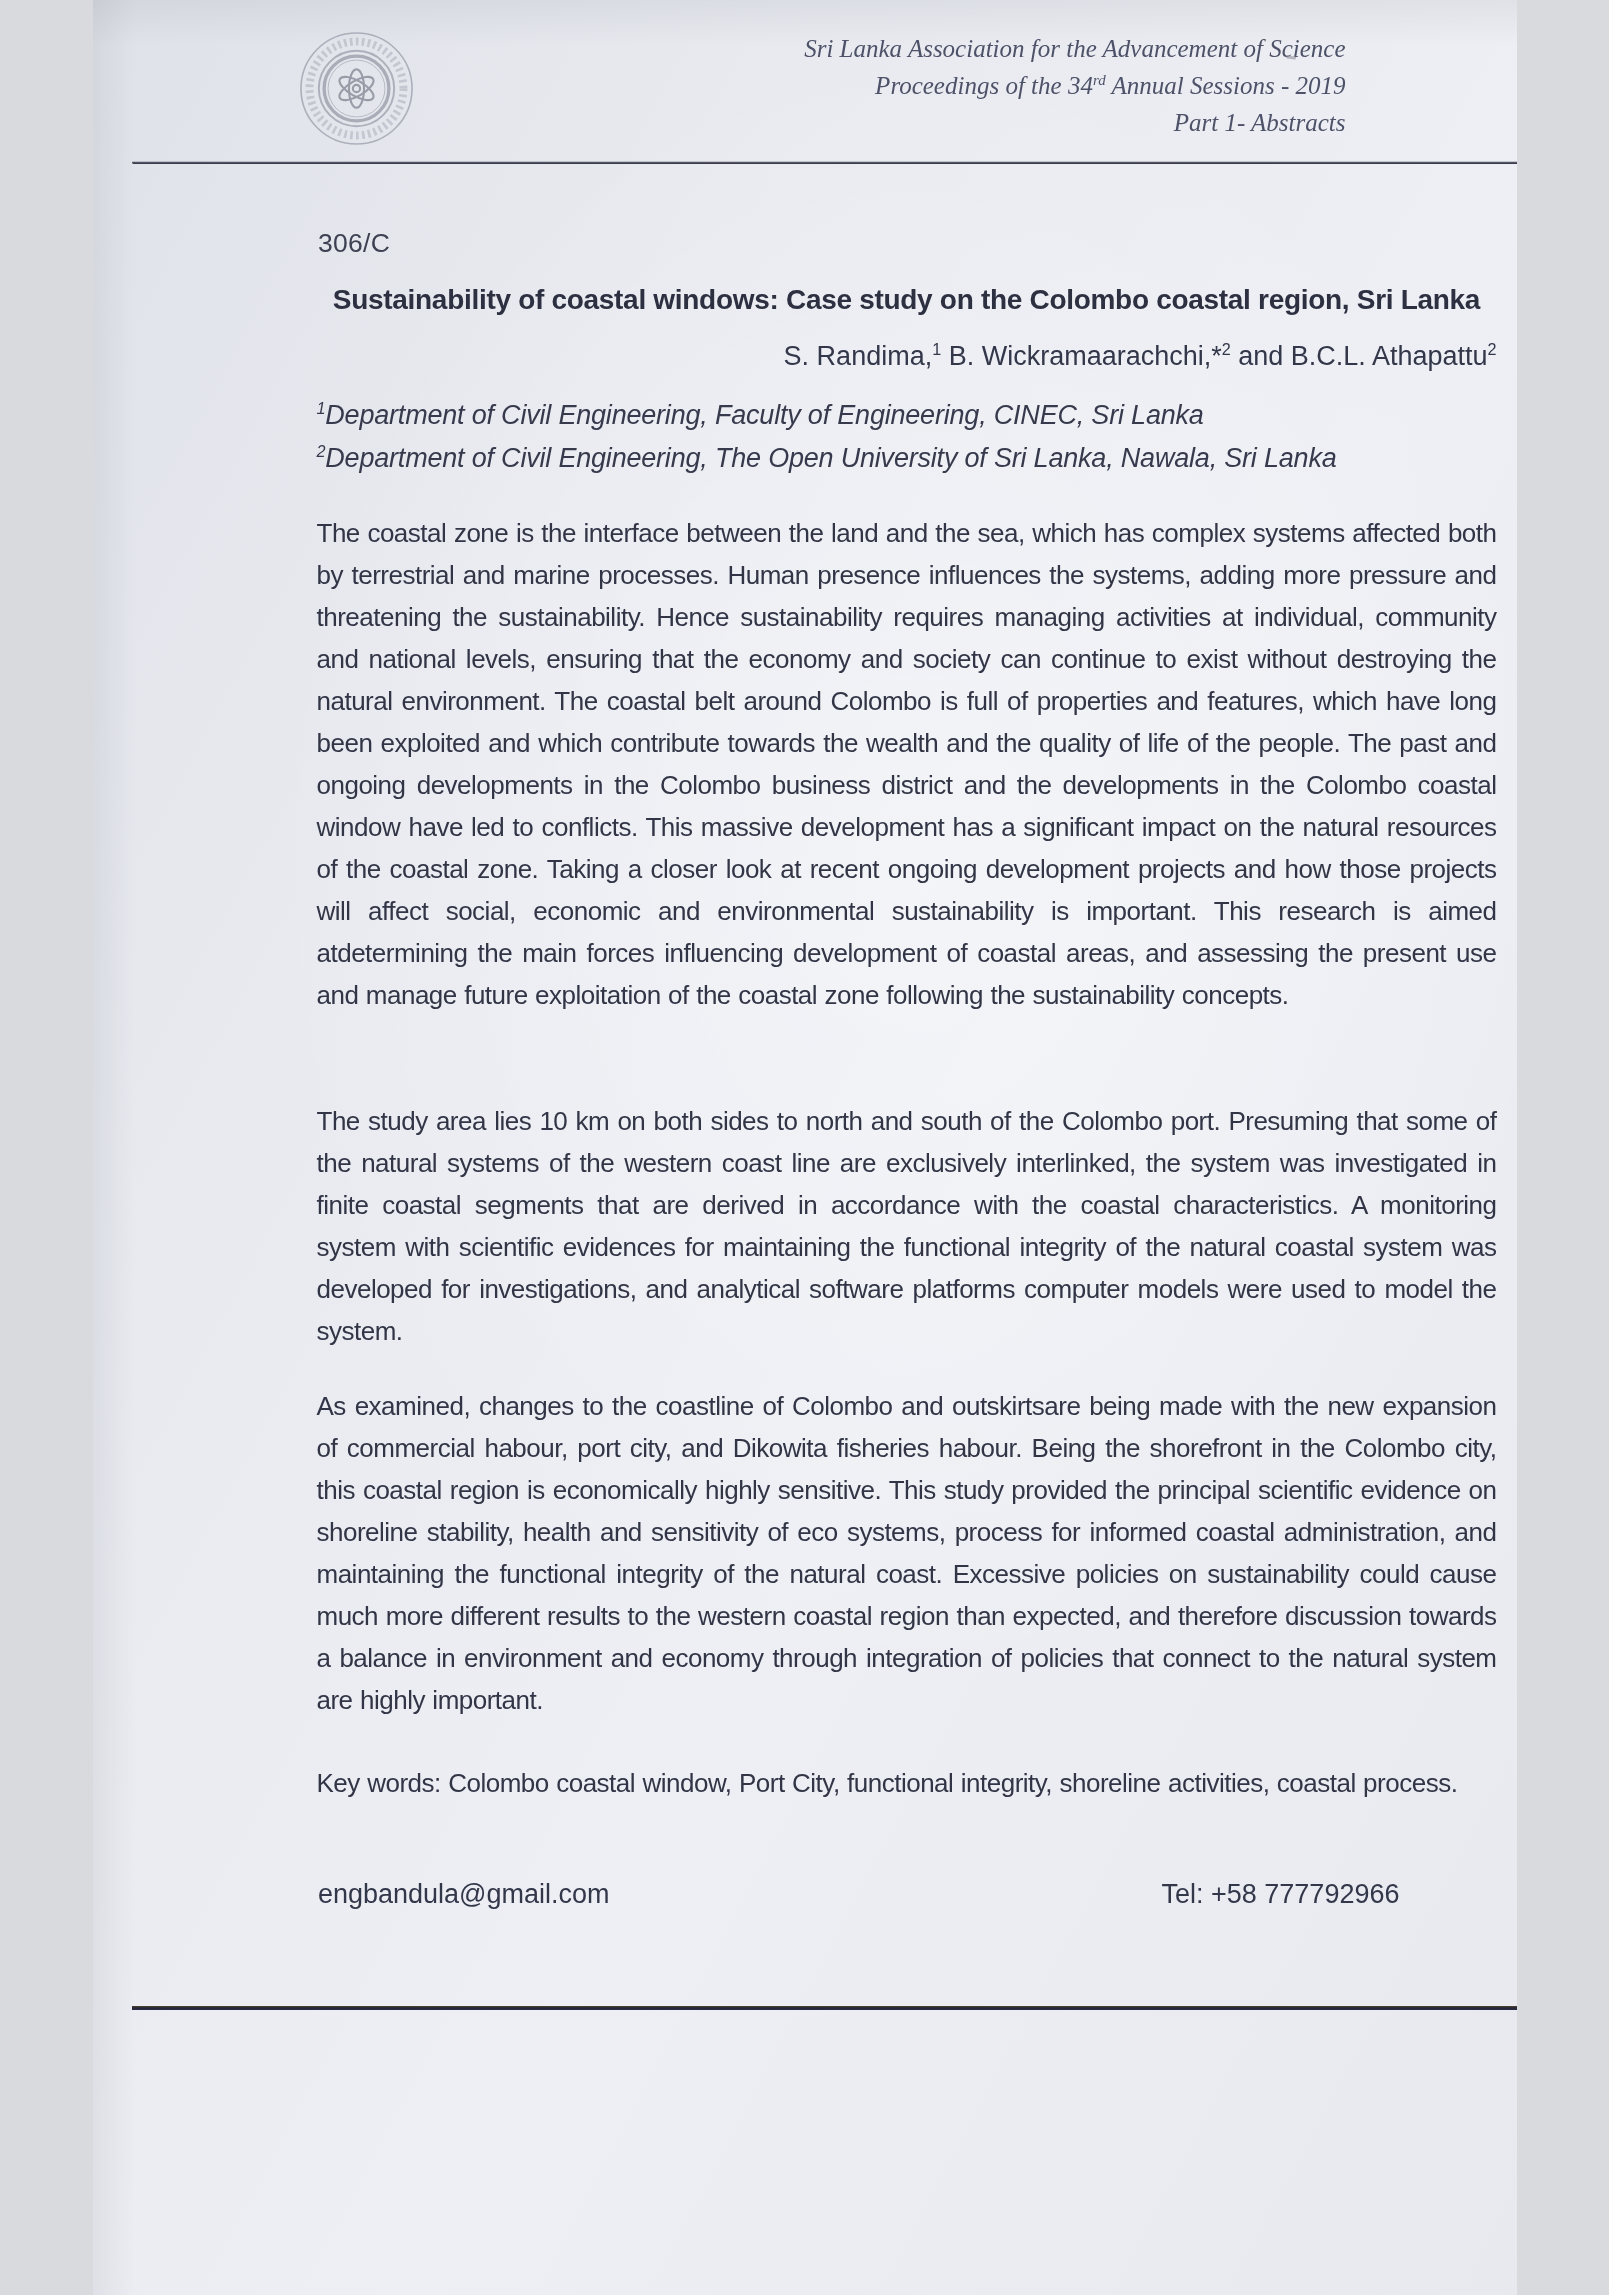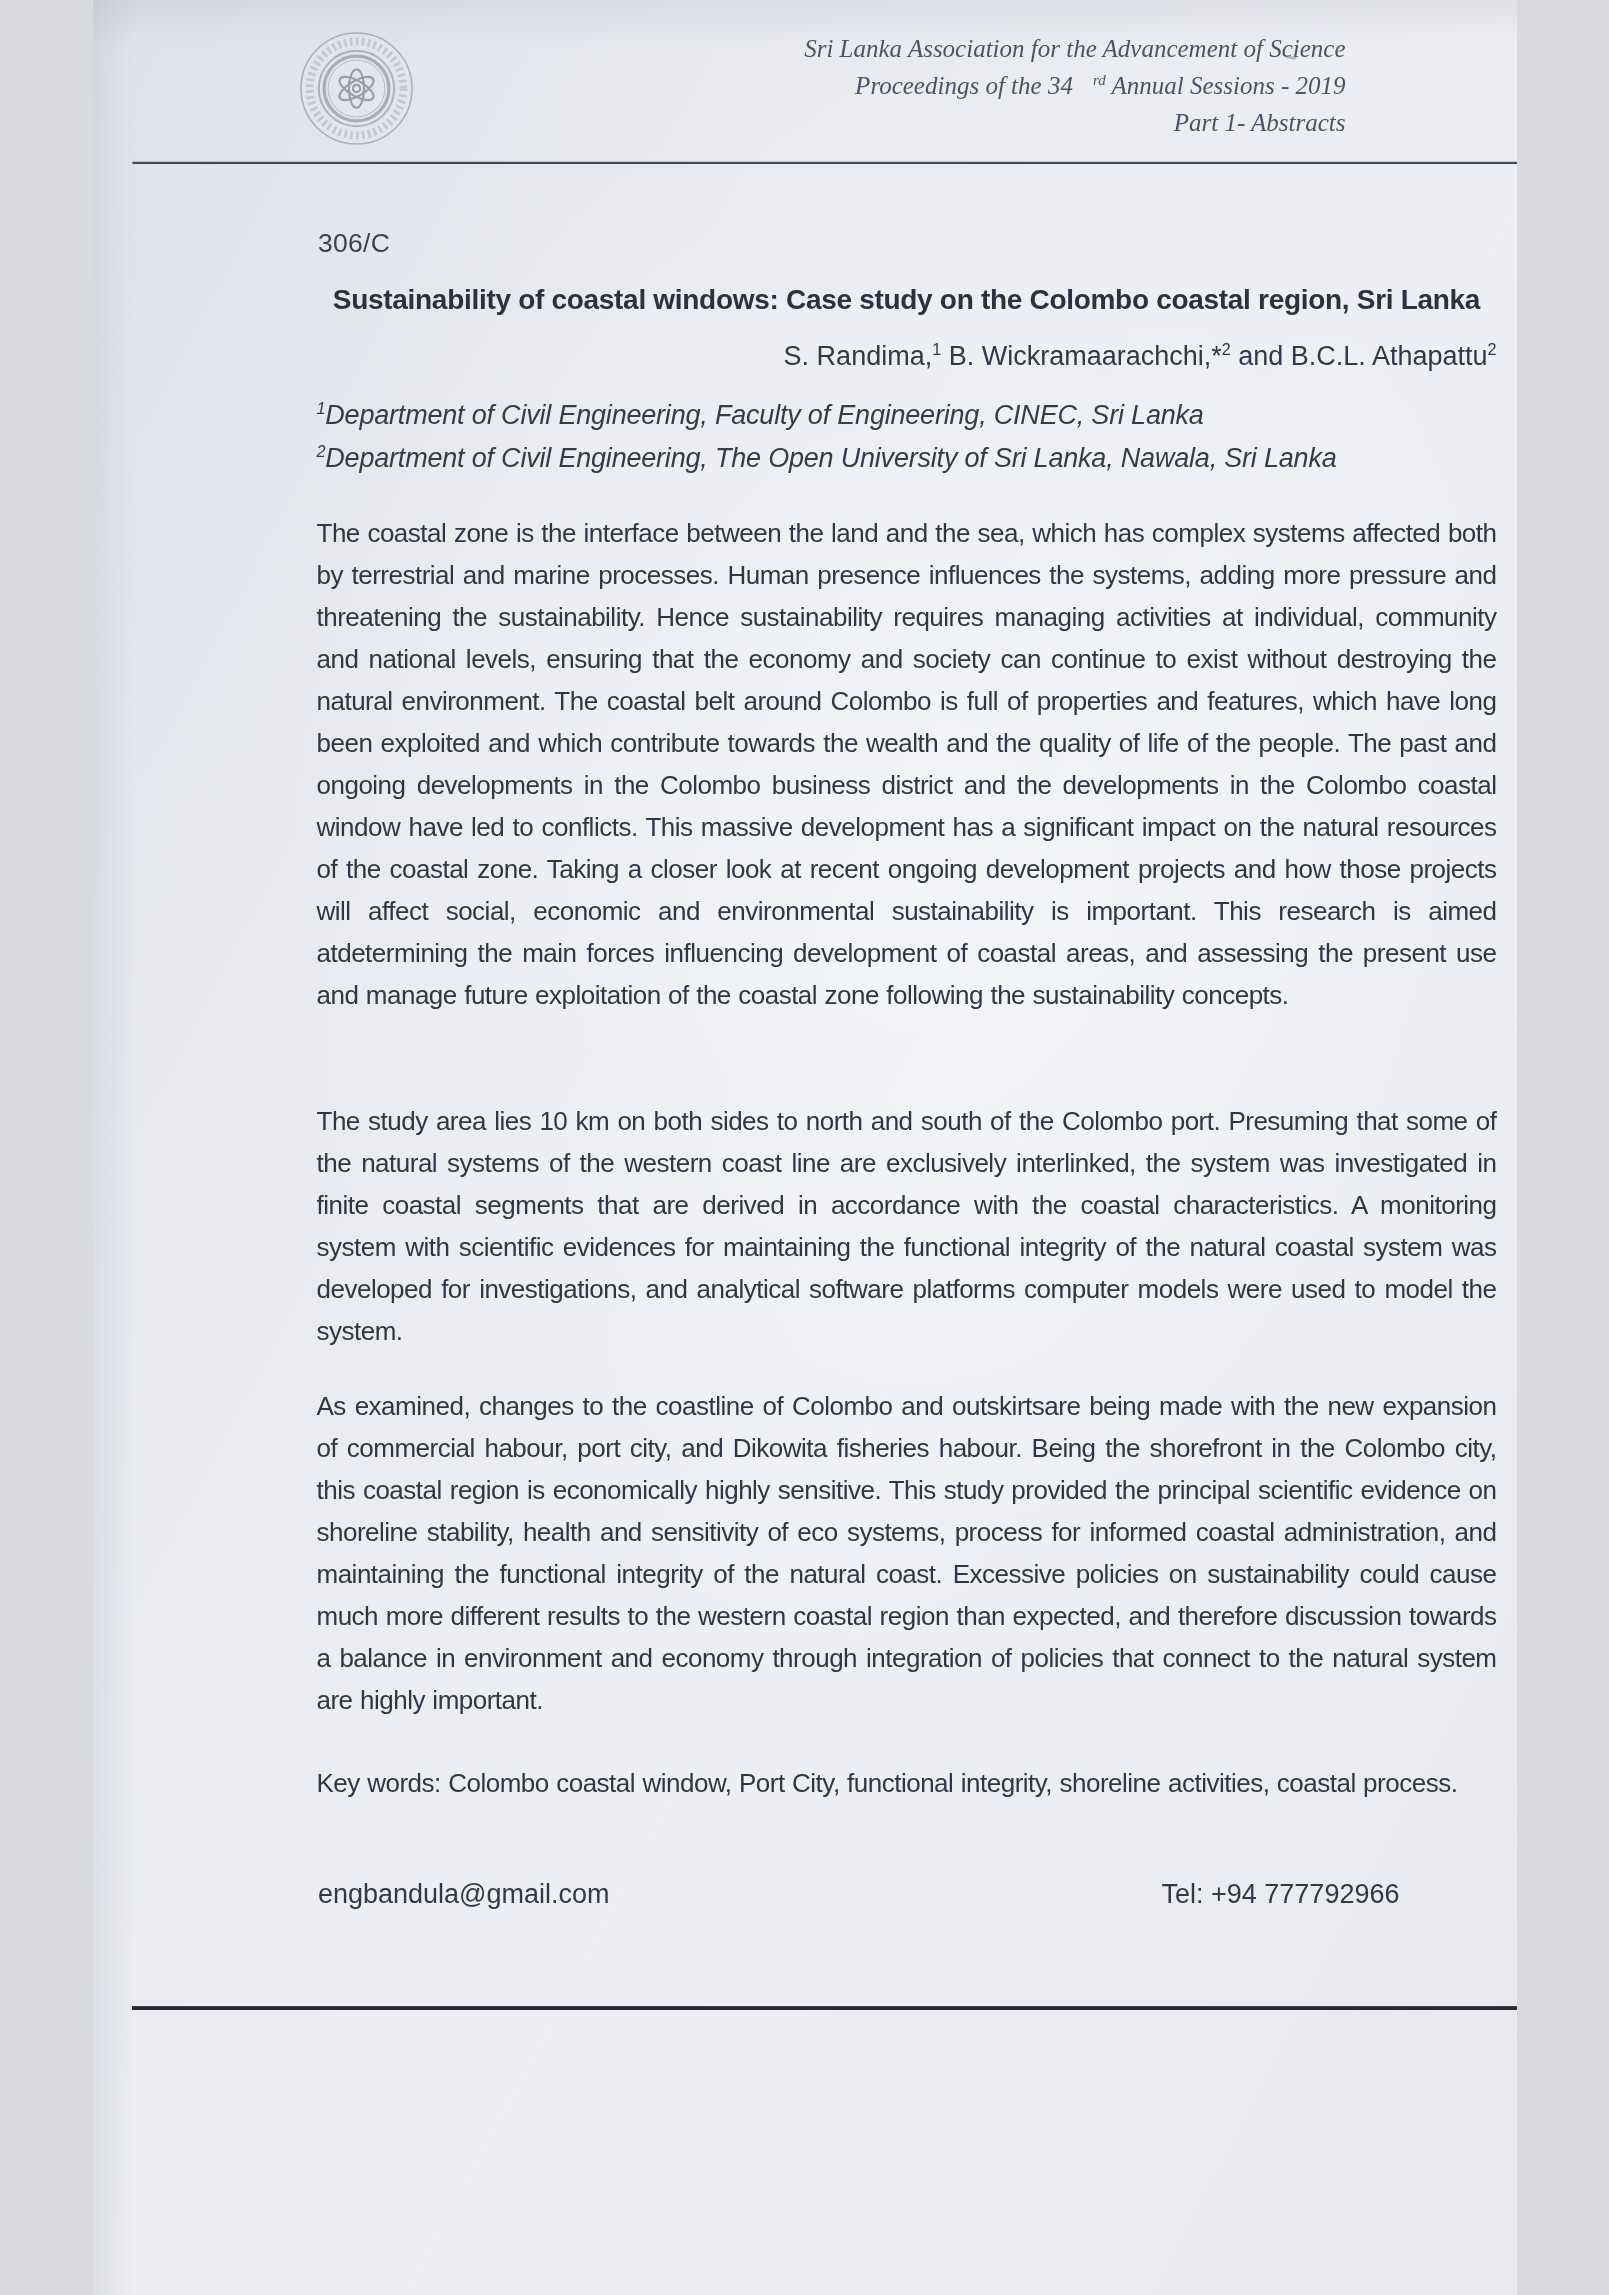--- a/index.html
+++ b/index.html
@@ -19,21 +19,21 @@
     background:
       linear-gradient(to right, rgba(110,112,125,0.10), rgba(110,112,125,0) 3%),
       linear-gradient(to bottom, rgba(110,112,125,0.10), rgba(110,112,125,0) 2%);
   }
   .logo{position:absolute;left:204px;top:28.5px;width:119px;height:119px;opacity:.8;filter:blur(0.5px);}
   .hdr-text{
     position:absolute;top:30px;right:171px;text-align:right;
     font-family:"Liberation Serif",serif;font-style:italic;
     font-size:25px;line-height:37px;color:#4d5268;white-space:nowrap;
   }
-  .hdr-text sup{font-size:0.60em;line-height:0;vertical-align:super;margin-left:20px;}
+  .hdr-text sup{font-size:0.60em;line-height:0;vertical-align:super;}
   .rule-top{
     position:absolute;left:39px;top:161px;width:1508px;height:3.4px;
     background:linear-gradient(to bottom,#6e6152 15%,#33364233 15%,#343748 60%,#3c3f4e);
     border-radius:1.4px;
   }
   .content{position:absolute;left:224px;top:0;width:1180px;}
   .abs-num{position:absolute;left:1.4px;top:228px;font-size:26.5px;color:#3d4152;letter-spacing:0.3px;}
   .title{
     position:absolute;left:0;top:284px;width:100%;margin:0;text-align:center;
     font-size:28px;font-weight:bold;letter-spacing:-0.3px;color:#2c3040;
@@ -108,21 +108,21 @@
     <p class="body-par p1">The coastal zone is the interface between the land and the sea, which has complex systems affected both by terrestrial and marine processes. Human presence influences the systems, adding more pressure and threatening the sustainability.  Hence sustainability requires managing activities at individual, community and national levels, ensuring that the economy and society can continue to exist without destroying the natural environment. The coastal belt around Colombo is full of properties and features, which have long been exploited and which contribute towards the wealth and the quality of life of the people. The past and ongoing developments in the Colombo business district and the developments in the Colombo coastal window have led to conflicts. This massive development has a significant impact on the natural resources of the coastal zone. Taking a closer look at recent ongoing development projects and how those projects will affect social, economic and environmental sustainability is important. This research is aimed atdetermining the main forces influencing development of coastal areas, and assessing the present use and manage future exploitation of the coastal zone following the sustainability concepts.</p>
 
     <p class="body-par p2">The study area lies 10 km on both sides to north and south of the Colombo port. Presuming that some of the natural systems of the western coast line are exclusively interlinked, the system was investigated in finite coastal segments that are derived in accordance with the coastal characteristics. A monitoring system with scientific evidences for maintaining the functional integrity of the natural coastal system was developed for investigations, and analytical software platforms computer models were used to model the system.</p>
 
     <p class="body-par p3">As examined, changes to the coastline of Colombo and outskirtsare being made with the new expansion of commercial habour, port city, and Dikowita fisheries habour. Being the shorefront in the Colombo city, this coastal region is economically highly sensitive. This study provided the principal scientific evidence on shoreline stability, health and sensitivity of eco systems, process for informed coastal administration, and maintaining the functional integrity of the natural coast. Excessive policies on sustainability could cause much more different results to the western coastal region than expected, and therefore discussion towards a balance in environment and economy through integration of policies that connect to the natural system are highly important.</p>
 
     <p class="body-par keywords">Key words: Colombo coastal window, Port City, functional integrity, shoreline activities, coastal process.</p>
 
     <div class="contact">
       <span class="email">engbandula@gmail.com</span>
-      <span class="tel">Tel: +94 777792966</span>
+      <span class="tel">Tel: +58 777792966</span>
     </div>
 
   </main>
 
   <div class="rule-bottom"></div>
 
 
 </div>
 
 

